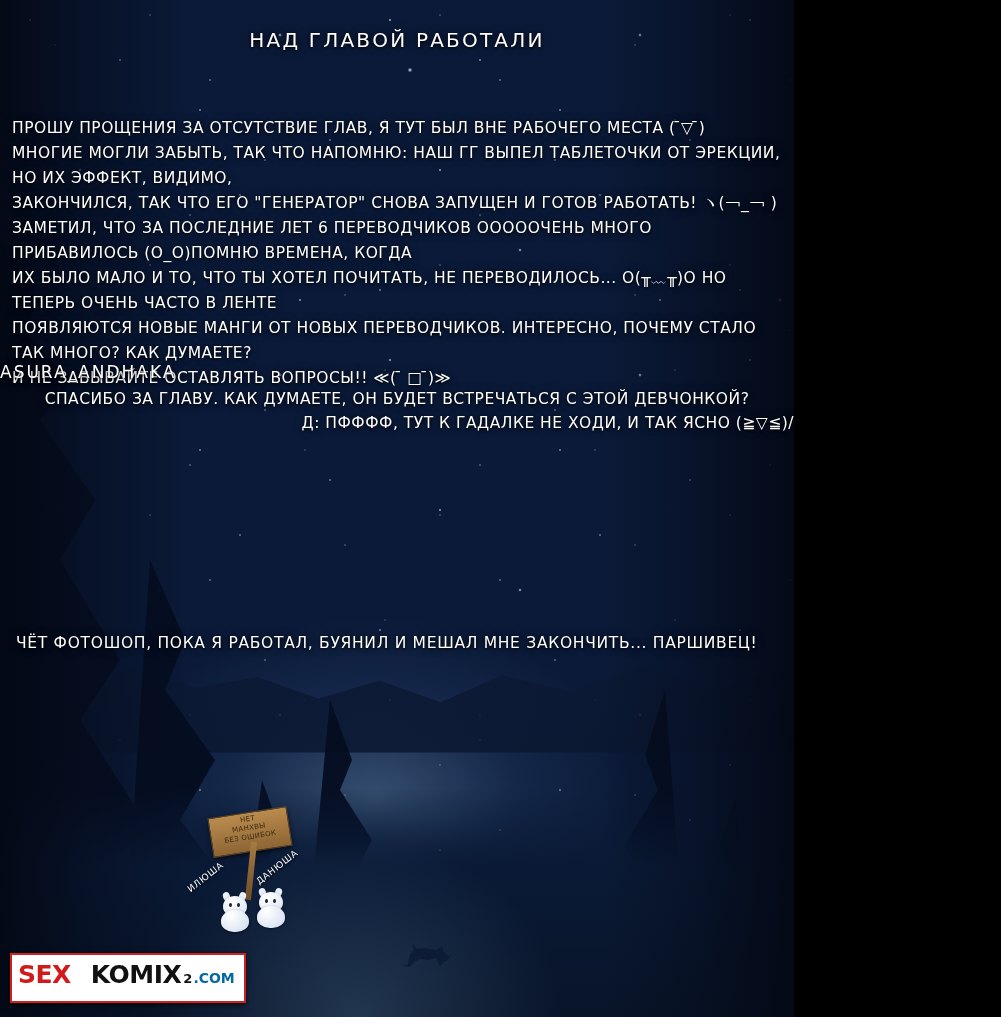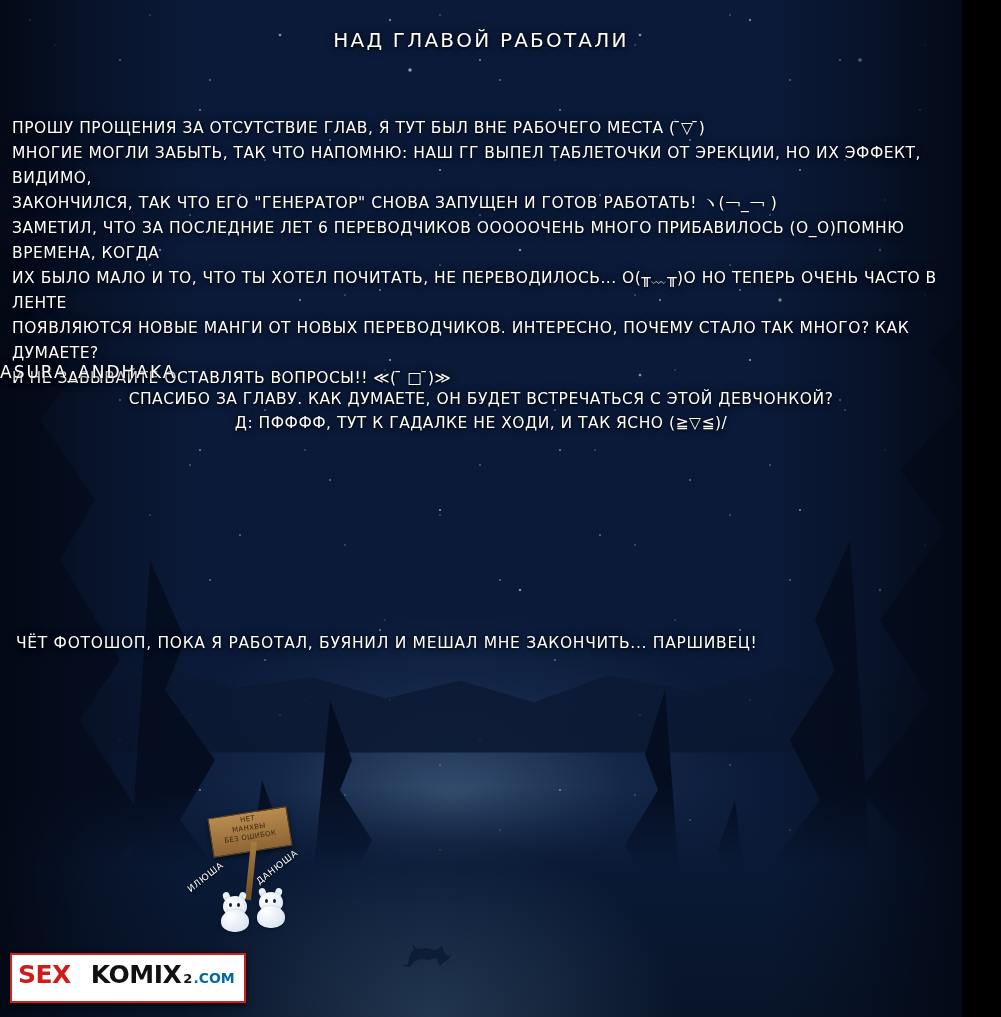--- a/index.html
+++ b/index.html
@@ -5,21 +5,21 @@
   html, body {
     margin: 0;
     padding: 0;
     background: #000;
   }
   body {
     font-family: "DejaVu Sans", sans-serif;
   }
   #page {
     position: relative;
-    width: 962px;
+    width: 794px;
     height: 1017px;
     overflow: hidden;
     background: #050a18;
   }
 
   
   .bg-sky {
     position: absolute;
     inset: 0;
     background:
@@ -166,21 +166,21 @@
     position: absolute;
     top: 390px; left: 0; right: 0;
     text-align: center;
     font-size: 15.5px;
     letter-spacing: .5px;
     text-transform: uppercase;
   }
   .qa-answer {
     position: absolute;
     top: 414px; left: 0; right: 0;
-    text-align: center;
+    text-align: right;
     font-size: 15.5px;
     letter-spacing: .5px;
     text-transform: uppercase;
   }
   .footnote {
     position: absolute;
     top: 634px;
     left: 16px;
     font-size: 15.5px;
     letter-spacing: .7px;

